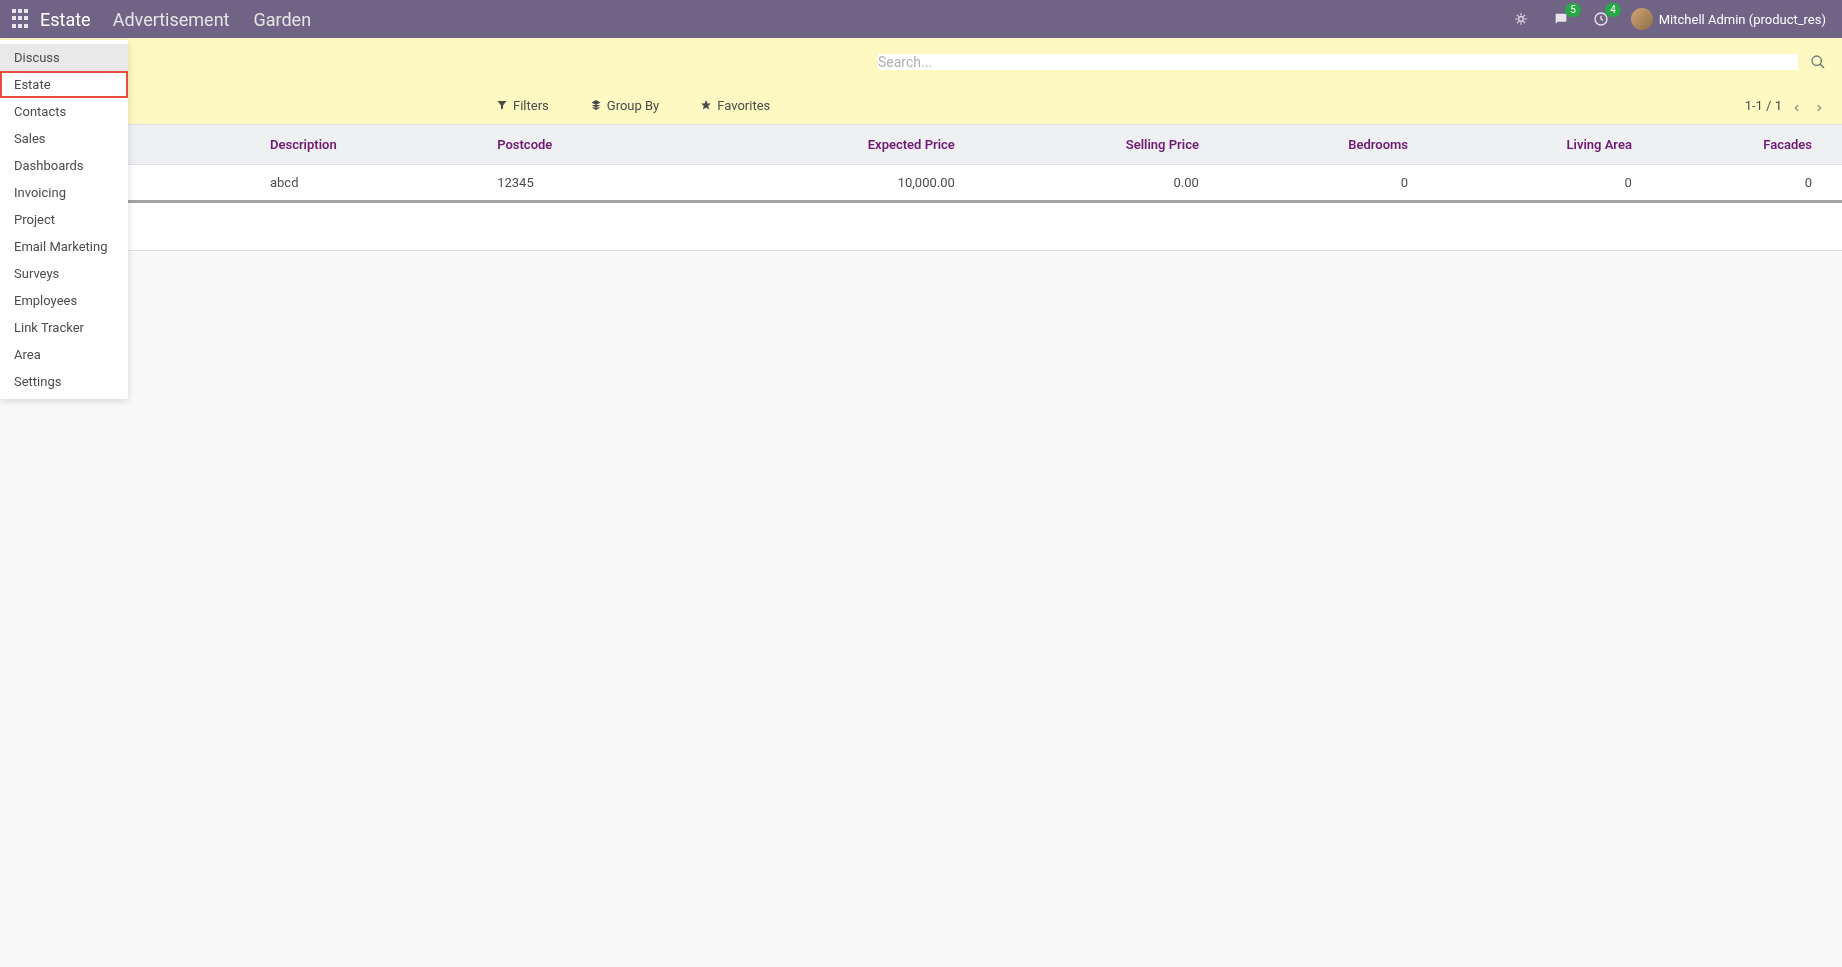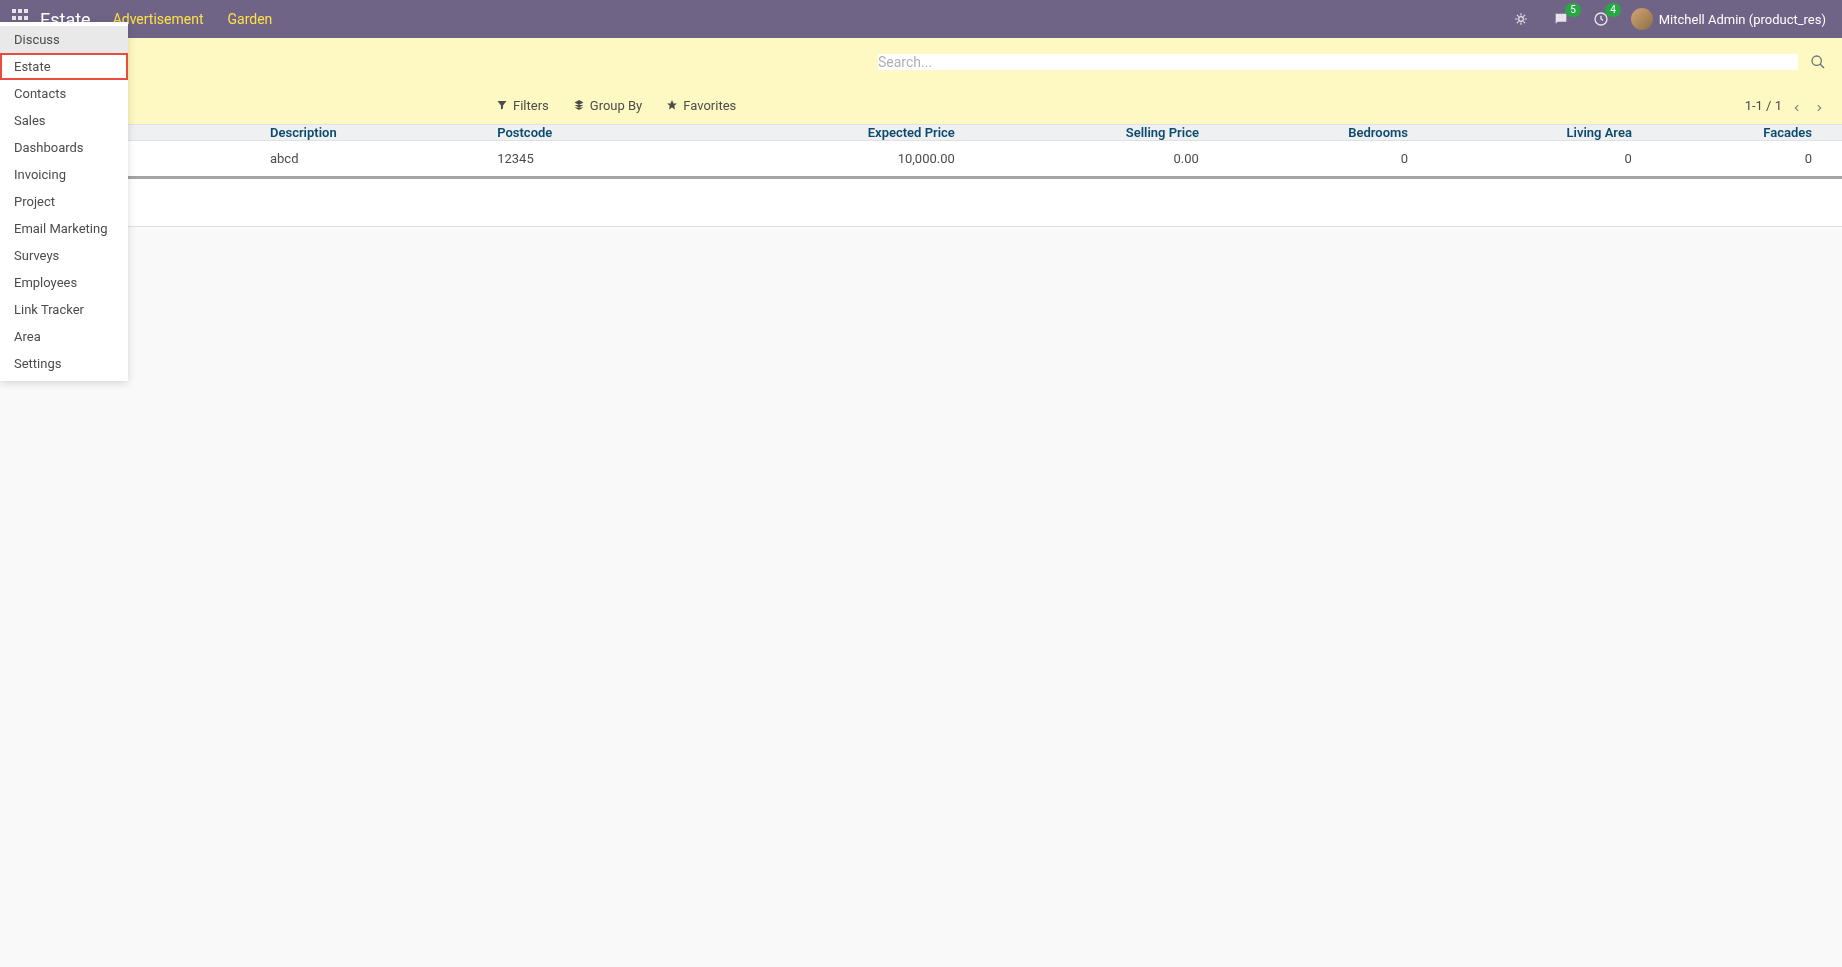--- a/index.html
+++ b/index.html
@@ -2,47 +2,47 @@
 <html><head>
 <meta charset="utf-8">
 <style>
 * { margin:0; padding:0; box-sizing:border-box; font-family:-apple-system,BlinkMacSystemFont,"Segoe UI",Roboto,sans-serif; }
 body { background:#f9f9f9; font-size:13px; color:#4c4c4c; width:1842px; height:967px; overflow:hidden; transform-origin:top left; }
 
 .navbar { background:#6f6486; height:38px; display:flex; align-items:center; padding:0 8px; color:#e8e4ec; }
 .apps-icon { width:20px; height:20px; margin:0 8px 0 4px; display:flex; flex-wrap:wrap; gap:2px; cursor:pointer; }
 .apps-icon span { width:4px; height:4px; background:#e8e4ec; }
 .brand { color:#fff; font-size:18px; margin-right:22px; cursor:pointer; }
-.nav-link { color:#fde047; font-size:14px; margin-right:24px; cursor:pointer; }
+.nav-link { color:#e5e5e5; font-size:18px; margin-right:24px; cursor:pointer; }
 .nav-spacer { flex:1; }
 .nav-icon { width:20px; height:20px; margin:0 10px; cursor:pointer; position:relative; display:flex; align-items:center; justify-content:center; }
 .badge { position:absolute; top:-6px; right:-10px; background:#28a745; color:#fff; font-size:10px; padding:0px 5px; border-radius:9px; line-height:14px; }
 .avatar { width:22px; height:22px; border-radius:50%; background:linear-gradient(135deg,#d4a574,#8b6f47); margin:0 6px 0 10px; }
 .user-name { color:#ffffff; font-size:13px; margin-right:8px; cursor:pointer; }
 
-.app-menu { position:absolute; top:22px; left:0; width:128px; background:#fff; box-shadow:0 2px 8px rgba(0,0,0,.15); z-index:100; padding:4px 0; }
+.app-menu { position:absolute; top:40px; left:0; width:128px; background:#fff; box-shadow:0 2px 8px rgba(0,0,0,.15); z-index:100; padding:4px 0; }
 .app-menu-item { padding:6px 14px; font-size:13px; color:#4c4c4c; cursor:pointer; }
 .app-menu-item.hover { background:#e9e9e9; }
 .app-menu-item.highlighted { outline:2px solid #e74c3c; outline-offset:-2px; }
 
 .control-panel { background:#fef9c3; border-bottom:1px solid #dee2e6; }
 .cp-top { display:flex; align-items:center; height:48px; padding:0 16px; }
 .search-input { width:100%; max-width:920px; border:none; outline:none; font-size:14px; color:#6c757d; }
 .search-input::placeholder { color:#b0b0b0; }
 .search-icon { color:#6c757d; cursor:pointer; margin-left:12px; }
 .cp-bottom { display:flex; align-items:center; height:38px; padding:0 16px; }
-.cp-filters { display:flex; gap:24px; margin-left:480px; }
+.cp-filters { display:flex; gap:41px; margin-left:480px; }
 .filter-btn { display:flex; align-items:center; gap:5px; color:#4c4c4c; font-size:13px; cursor:pointer; }
 .cp-pager { margin-left:auto; display:flex; align-items:flex-end; gap:8px; color:#4c4c4c; font-size:13px; }
 .pager-btn { color:#888; cursor:pointer; padding:0 2px; }
 
 .list-view { background:#fff; }
 table { width:100%; border-collapse:collapse; }
 thead { background:#eef0f2; }
-th { text-align:left; font-size:13px; font-weight:600; color:#0c4a6e; padding:0 10px; border-bottom:1px solid #dee2e6; }
+th { text-align:left; font-size:13px; font-weight:600; color:#701a75; padding:12px 10px; border-bottom:1px solid #dee2e6; }
 th.num, td.num { text-align:right; }
 td { padding:10px 10px; font-size:13px; color:#4c4c4c; border-bottom:3px solid #a3a3a3; }
 .col-spacer { width:260px; }
 .footer-gap { height:48px; background:#fff; border-bottom:1px solid #dee2e6; }
 
 svg { display:block; }
 </style>
 </head>
 <body>
 

